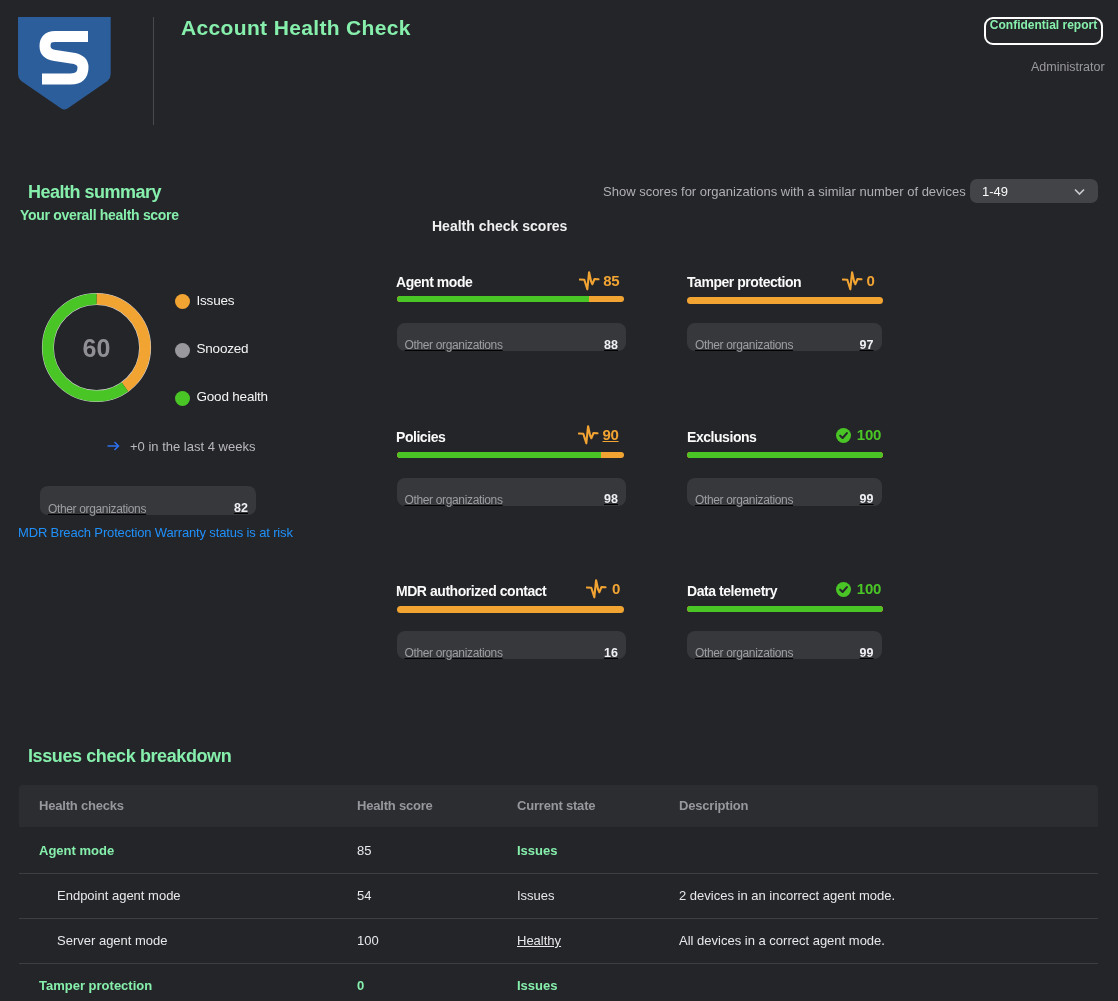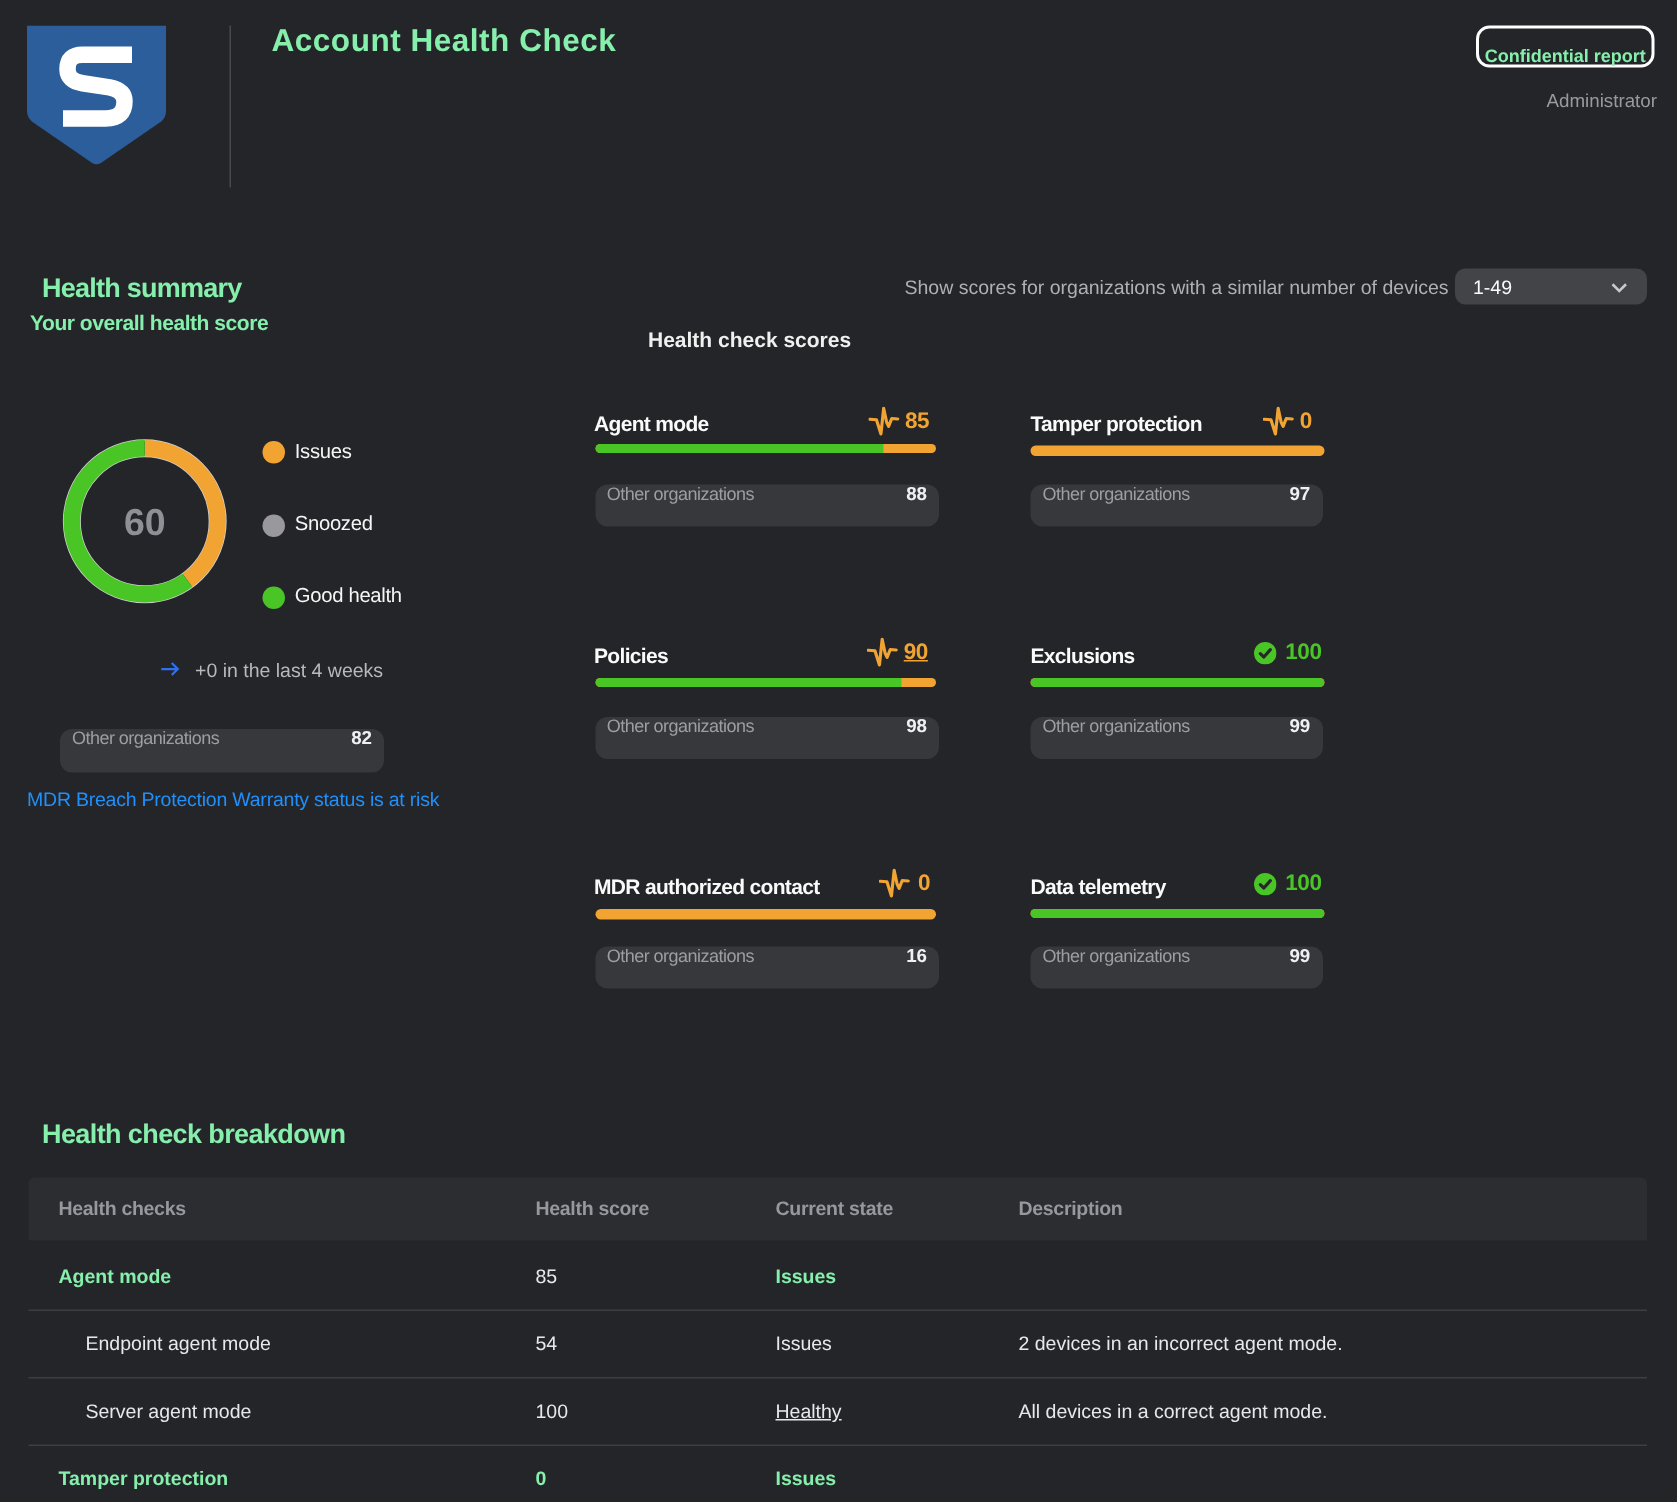--- a/index.html
+++ b/index.html
@@ -1,38 +1,38 @@
 <!DOCTYPE html>
 <html><head>
 <meta charset="utf-8">
 <style>
 *{margin:0;padding:0;box-sizing:border-box;}
 html,body{width:1118px;height:1001px;background:#242529;font-family:"Liberation Sans",sans-serif;overflow:hidden;}
 .abs{position:absolute;line-height:1;}
 .bold{font-weight:bold;}
 .white{color:#86efac;}
-.pill{background:#36383b;border-radius:8px;display:flex;align-items:flex-start;justify-content:space-between;padding:0 8px;}
+.pill{background:#36383b;border-radius:8px;display:flex;align-items:flex-end;justify-content:space-between;padding:0 8px;text-decoration:underline;}
 .pill .lab{color:#9d9da2;font-size:12px;letter-spacing:-0.35px;}
 .pill .num{color:#f0f0f4;font-size:12.5px;font-weight:bold;}
 .cardtitle{font-size:14px;font-weight:bold;color:#fafafa;letter-spacing:-0.45px;}
 .bar{height:6px;border-radius:3px;background:#f2a433;overflow:hidden;}
 .bar .fill{height:6px;background:#4ac526;border-radius:3px 0 0 3px;}
 .th{font-size:13px;color:#97979d;font-weight:bold;letter-spacing:-0.2px;}
 .td{font-size:13px;color:#e8e8ea;}
 </style>
 </head>
 <body>
 
 <svg class="abs" style="left:18px;top:17px;" width="93" height="93" viewBox="0 0 93 93">
   <path d="M0,0 H92.7 V57 Q92.7,61 89.5,64 L49.5,91.5 Q46.3,93.5 43.2,91.5 L3.2,64 Q0,61 0,57 Z" fill="#2c5e9c"></path>
   <path d="M70,19.5 L37,19.5 Q27,19.5 27,29 Q27,37 37,38.5 L55,41.2 Q65,43.2 65,50.5 Q65,62 52.5,62 L24,62" fill="none" stroke="#ffffff" stroke-width="11" stroke-linejoin="round"></path>
 </svg>
 <div class="abs" style="left:153px;top:17px;width:1px;height:108px;background:#4a4a4c;"></div>
 <div class="abs white bold" style="left:181px;top:17px;font-size:21px;letter-spacing:0.35px;">Account Health Check</div>
-<div class="abs" style="left:984px;top:17px;width:119px;height:28px;border:2px solid #ffffff;border-radius:9px;display:flex;align-items:flex-end;justify-content:center;white-space:nowrap;">
+<div class="abs" style="left:984px;top:17px;width:119px;height:28px;border:2px solid #ffffff;border-radius:9px;display:flex;align-items:flex-start;justify-content:center;white-space:nowrap;">
   <span class="white bold" style="font-size:12px;">Confidential report</span>
 </div>
 <div class="abs" style="left:1031px;top:61px;font-size:12.5px;color:#9a9a9e;">Administrator</div>
 
 <div class="abs white bold" style="left:28px;top:182.5px;font-size:18px;letter-spacing:-0.5px;">Health summary</div>
 <div class="abs white bold" style="left:20px;top:207.5px;font-size:14px;letter-spacing:-0.3px;">Your overall health score</div>
 
 <svg class="abs" style="left:40px;top:291px;" width="113" height="113" viewBox="0 0 113 113">
   <circle cx="56.5" cy="56.5" r="54" fill="none" stroke="#cfcfd2" stroke-width="1.2"></circle>
   <circle cx="56.5" cy="56.5" r="43.2" fill="none" stroke="#cfcfd2" stroke-width="1.2"></circle>
@@ -138,21 +138,21 @@
   </svg>
 <div class="abs bold" style="left:836px;top:581.2px;width:45px;text-align:right;font-size:15px;letter-spacing:-0.3px;color:#4ac526;">100</div>
 <div class="abs bar" style="left:687px;top:605.5px;width:195.5px;">
     <div class="fill" style="width:100%;border-radius:3px;"></div>
   </div>
 <div class="abs pill" style="left:687px;top:631px;width:194.5px;height:28px;">
     <span class="lab">Other organizations</span>
     <span class="num">99</span>
   </div>
 
-<div class="abs white bold" style="left:28px;top:747px;font-size:18px;letter-spacing:-0.4px;">Health check breakdown</div>
+<div class="abs white bold" style="left:28px;top:747px;font-size:18px;letter-spacing:-0.4px;">Issues check breakdown</div>
 
 <div class="abs" style="left:19px;top:785px;width:1079px;height:41.5px;background:#2b2d30;border-radius:4px 4px 0 0;"></div>
 <div class="abs th" style="left:39px;top:799px;">Health checks</div>
 <div class="abs th" style="left:357px;top:799px;">Health score</div>
 <div class="abs th" style="left:517px;top:799px;">Current state</div>
 <div class="abs th" style="left:679px;top:799px;">Description</div>
 
 <div class="abs" style="left:19px;top:873px;width:1079px;height:1px;background:#3e3e42;"></div>
 <div class="abs" style="left:19px;top:918px;width:1079px;height:1px;background:#3e3e42;"></div>
 <div class="abs" style="left:19px;top:963px;width:1079px;height:1px;background:#3e3e42;"></div>

